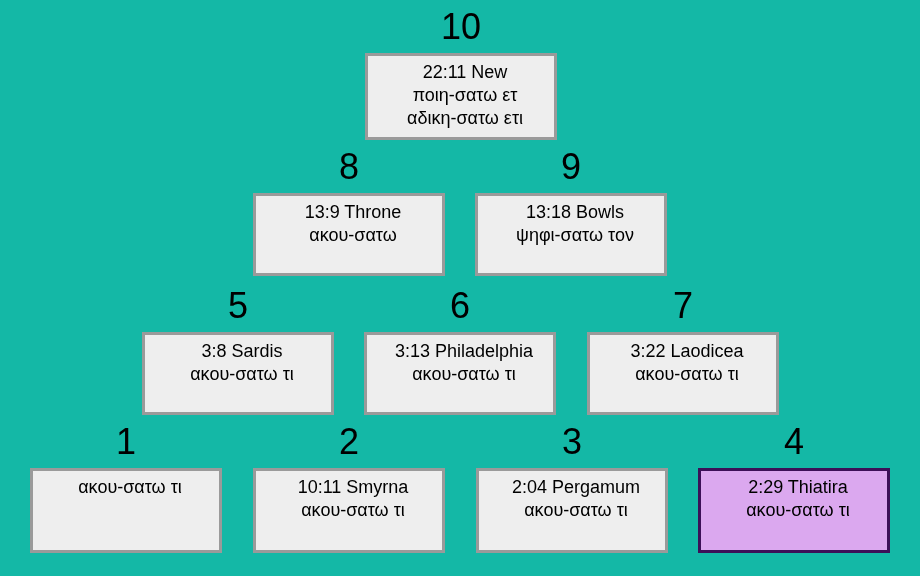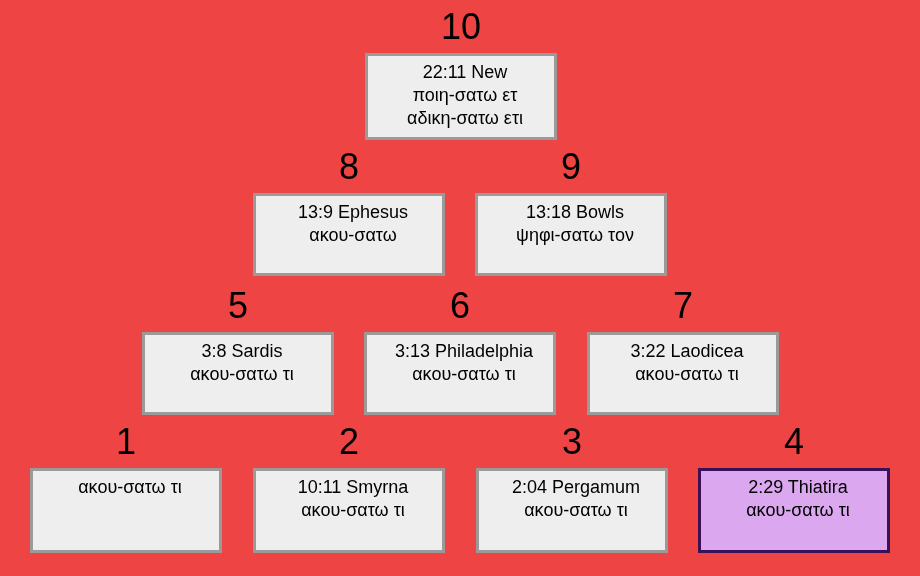--- a/index.html
+++ b/index.html
@@ -1,20 +1,20 @@
 <!DOCTYPE html>
 <html><head>
 <meta charset="utf-8">
 <style>
   html, body { margin: 0; padding: 0; background: #ffffff; }
   .canvas {
     position: relative;
     width: 920px;
     height: 576px;
-    background: #ef4444;
+    background: #14b8a6;
     font-family: "Liberation Sans", "DejaVu Sans", sans-serif;
     color: #000000;
     overflow: hidden;
   }
   .node {
     position: absolute;
     box-sizing: border-box;
     background: #eeeeee;
     border: 3px solid #9a9a9a;
     text-align: center;
@@ -62,21 +62,21 @@
 
   <div class="node n10">
     <div class="num">10</div>
     <div class="ln">22:11 New</div>
     <div class="ln">ποιη-σατω ετ</div>
     <div class="ln">αδικη-σατω ετι</div>
   </div>
 
   <div class="node n8">
     <div class="num">8</div>
-    <div class="ln">13:9 Ephesus</div>
+    <div class="ln">13:9 Throne</div>
     <div class="ln">ακου-σατω</div>
   </div>
 
   <div class="node n9">
     <div class="num">9</div>
     <div class="ln">13:18 Bowls</div>
     <div class="ln">ψηφι-σατω τον</div>
   </div>
 
   <div class="node n5">

